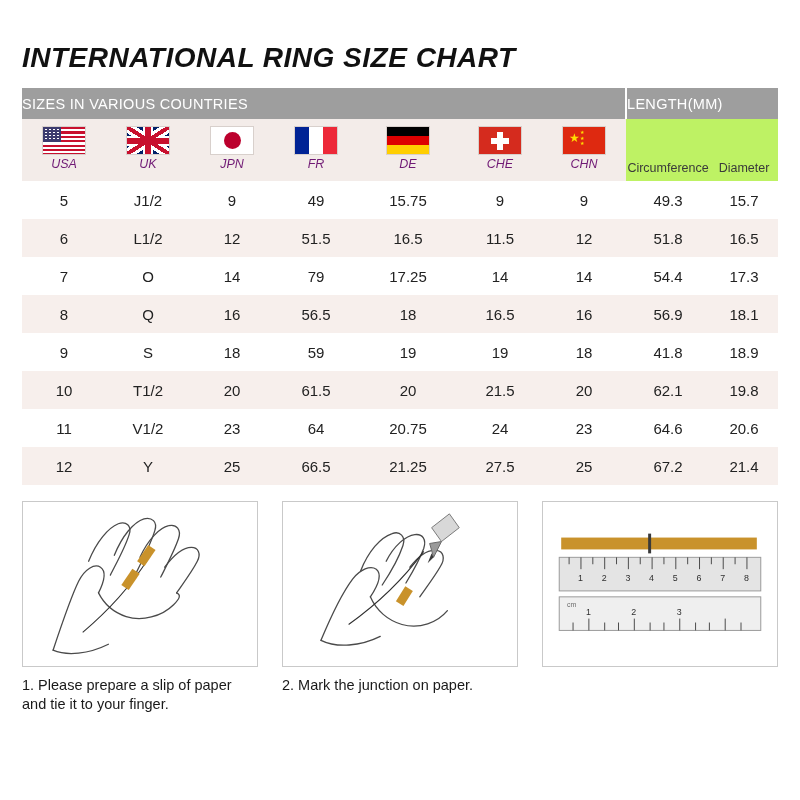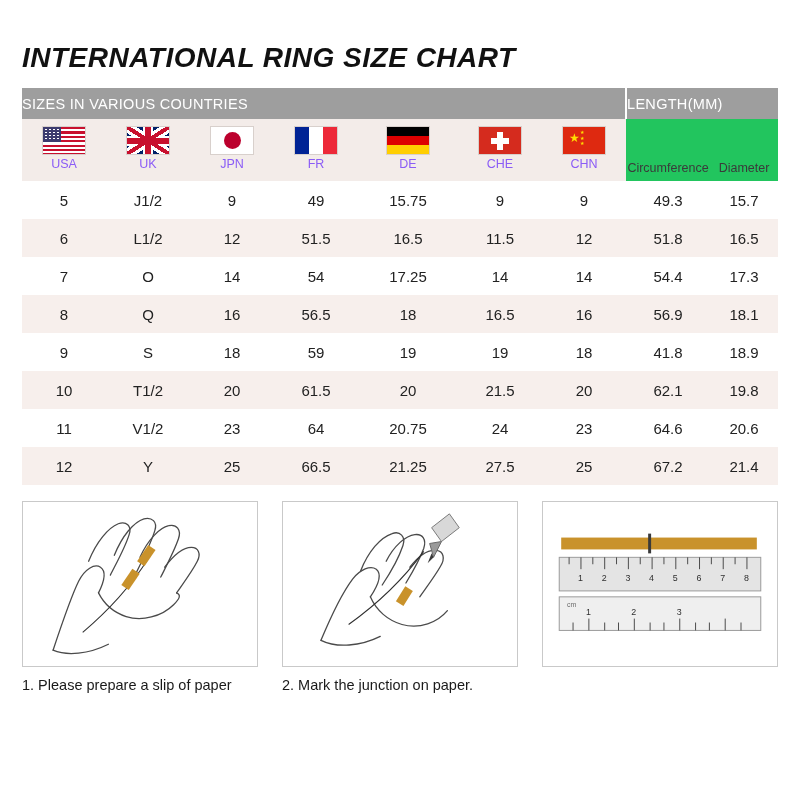--- a/index.html
+++ b/index.html
@@ -50,38 +50,39 @@
   }
   .grp-head.last { border-right: none; margin-left: 8px; }
   .flagrow td {
     background: #f3ece9;
     height: 62px;
     vertical-align: top;
     text-align: center;
     position: relative;
   }
   .flagrow td.lenhead {
-    background: #22c55e;
+    background: #bef264;
     vertical-align: bottom;
   }
   .flag {
     width: 44px;
     height: 29px;
     margin: 7px auto 2px auto;
     border: 1px solid #d8d0cc;
     box-sizing: border-box;
     position: relative;
     overflow: hidden;
     background: #fff;
   }
   .cc-label {
     font-size: 12.5px;
-    color: #8b5cf6;
+    color: #701a75;
     display: block;
     line-height: 14px;
+    font-style: italic;
   }
   .len-sub {
     font-size: 12.5px;
     color: #3a3a3a;
     display: block;
     padding-bottom: 6px;
     text-align: center;
   }
   .datarow td {
     height: 38px;
@@ -298,21 +299,21 @@
         <td>16.5</td>
         <td>11.5</td>
         <td>12</td>
         <td>51.8</td>
         <td>16.5</td>
       </tr>
       <tr class="datarow odd">
         <td>7</td>
         <td>O</td>
         <td>14</td>
-        <td>54</td>
+        <td>79</td>
         <td>17.25</td>
         <td>14</td>
         <td>14</td>
         <td>54.4</td>
         <td>17.3</td>
       </tr>
       <tr class="datarow even">
         <td>8</td>
         <td>Q</td>
         <td>16</td>
@@ -386,20 +387,21 @@
           </g>
           <g stroke="#2f2f2f" stroke-width="1.1" fill="none">
             <path d="M60 132 C86 110 108 86 126 58"></path>
           </g>
           <rect x="104" y="68" width="9" height="20" transform="rotate(34 108 78)" fill="#c9922b"></rect>
           <rect x="120" y="44" width="9" height="20" transform="rotate(34 124 54)" fill="#c9922b"></rect>
         </svg>
       </div>
       <div class="step-cap">
         <span>1. Please prepare a slip of paper</span>
+        <span class="l2">and tie it to your finger.</span>
       </div>
     </div>
 
     <div class="step">
       <div class="step-img">
         <svg viewBox="0 0 236 166" width="234" height="164" aria-hidden="true">
           <g fill="none" stroke="#4a4a4a" stroke-width="1.3" stroke-linecap="round" stroke-linejoin="round">
             <path d="M38 140 C48 116 58 94 70 78 C78 68 88 64 94 68 C100 73 96 84 88 96"></path>
             <path d="M78 70 C86 50 98 36 110 32 C118 29 124 35 121 44 C117 56 108 72 100 84"></path>
             <path d="M104 60 C112 44 124 34 133 33 C141 32 145 38 142 47 C138 58 130 72 124 82"></path>

